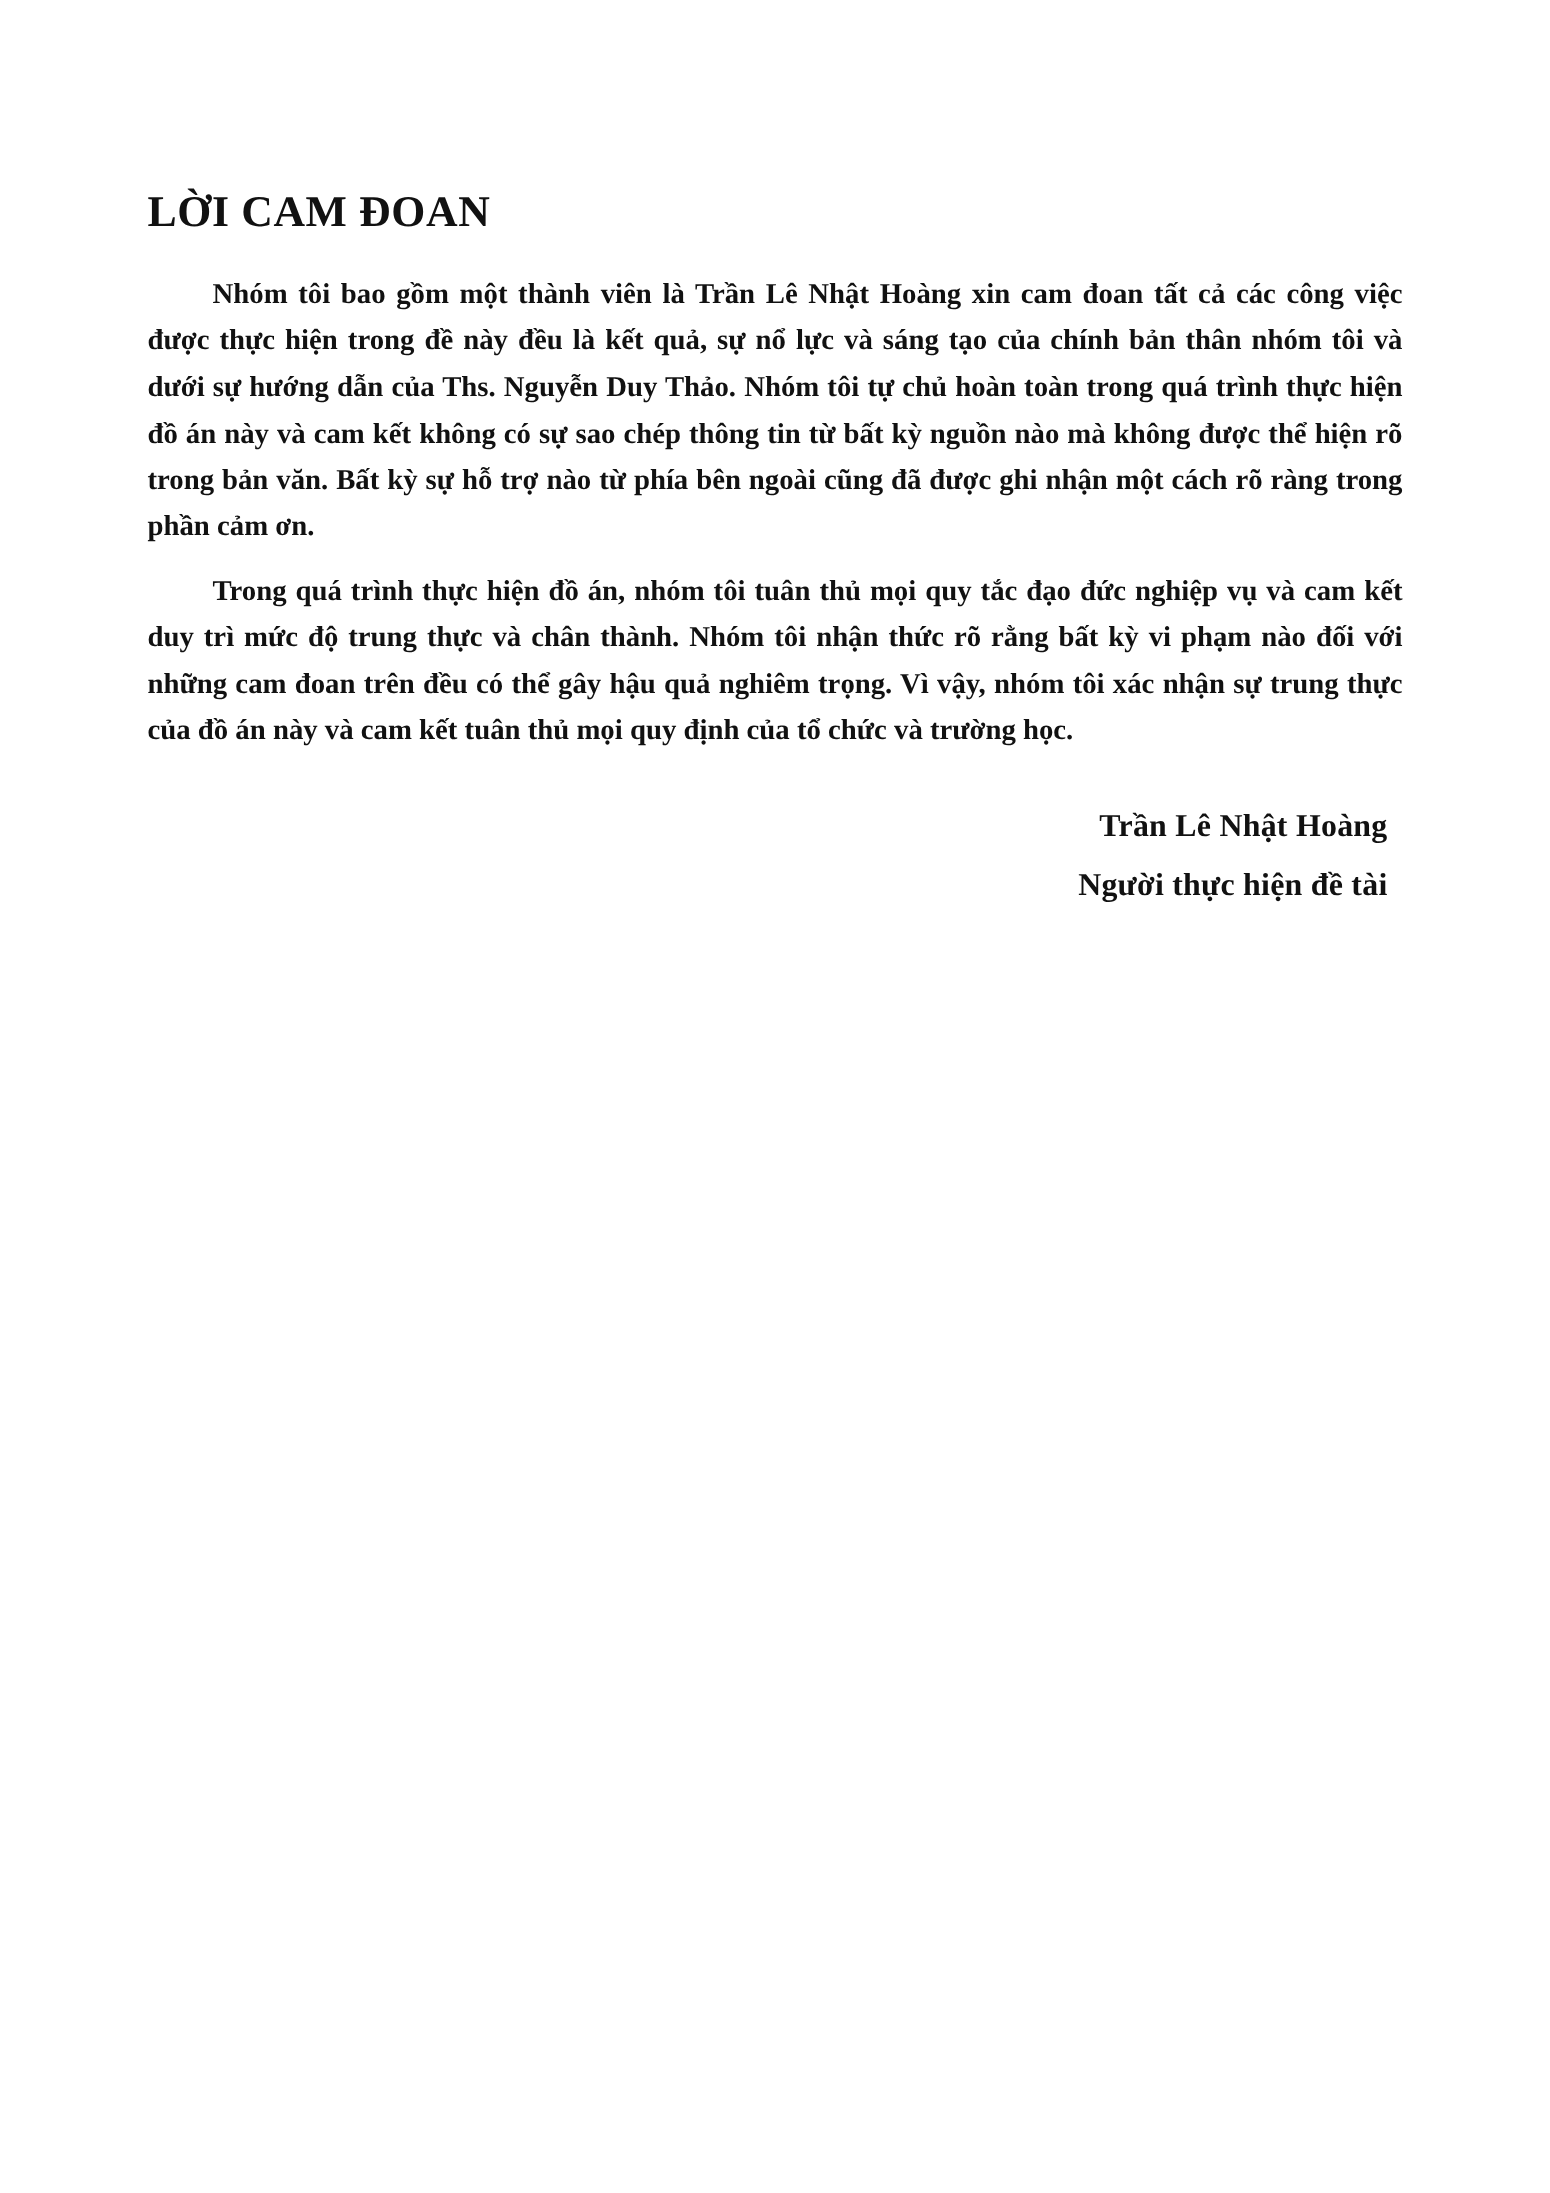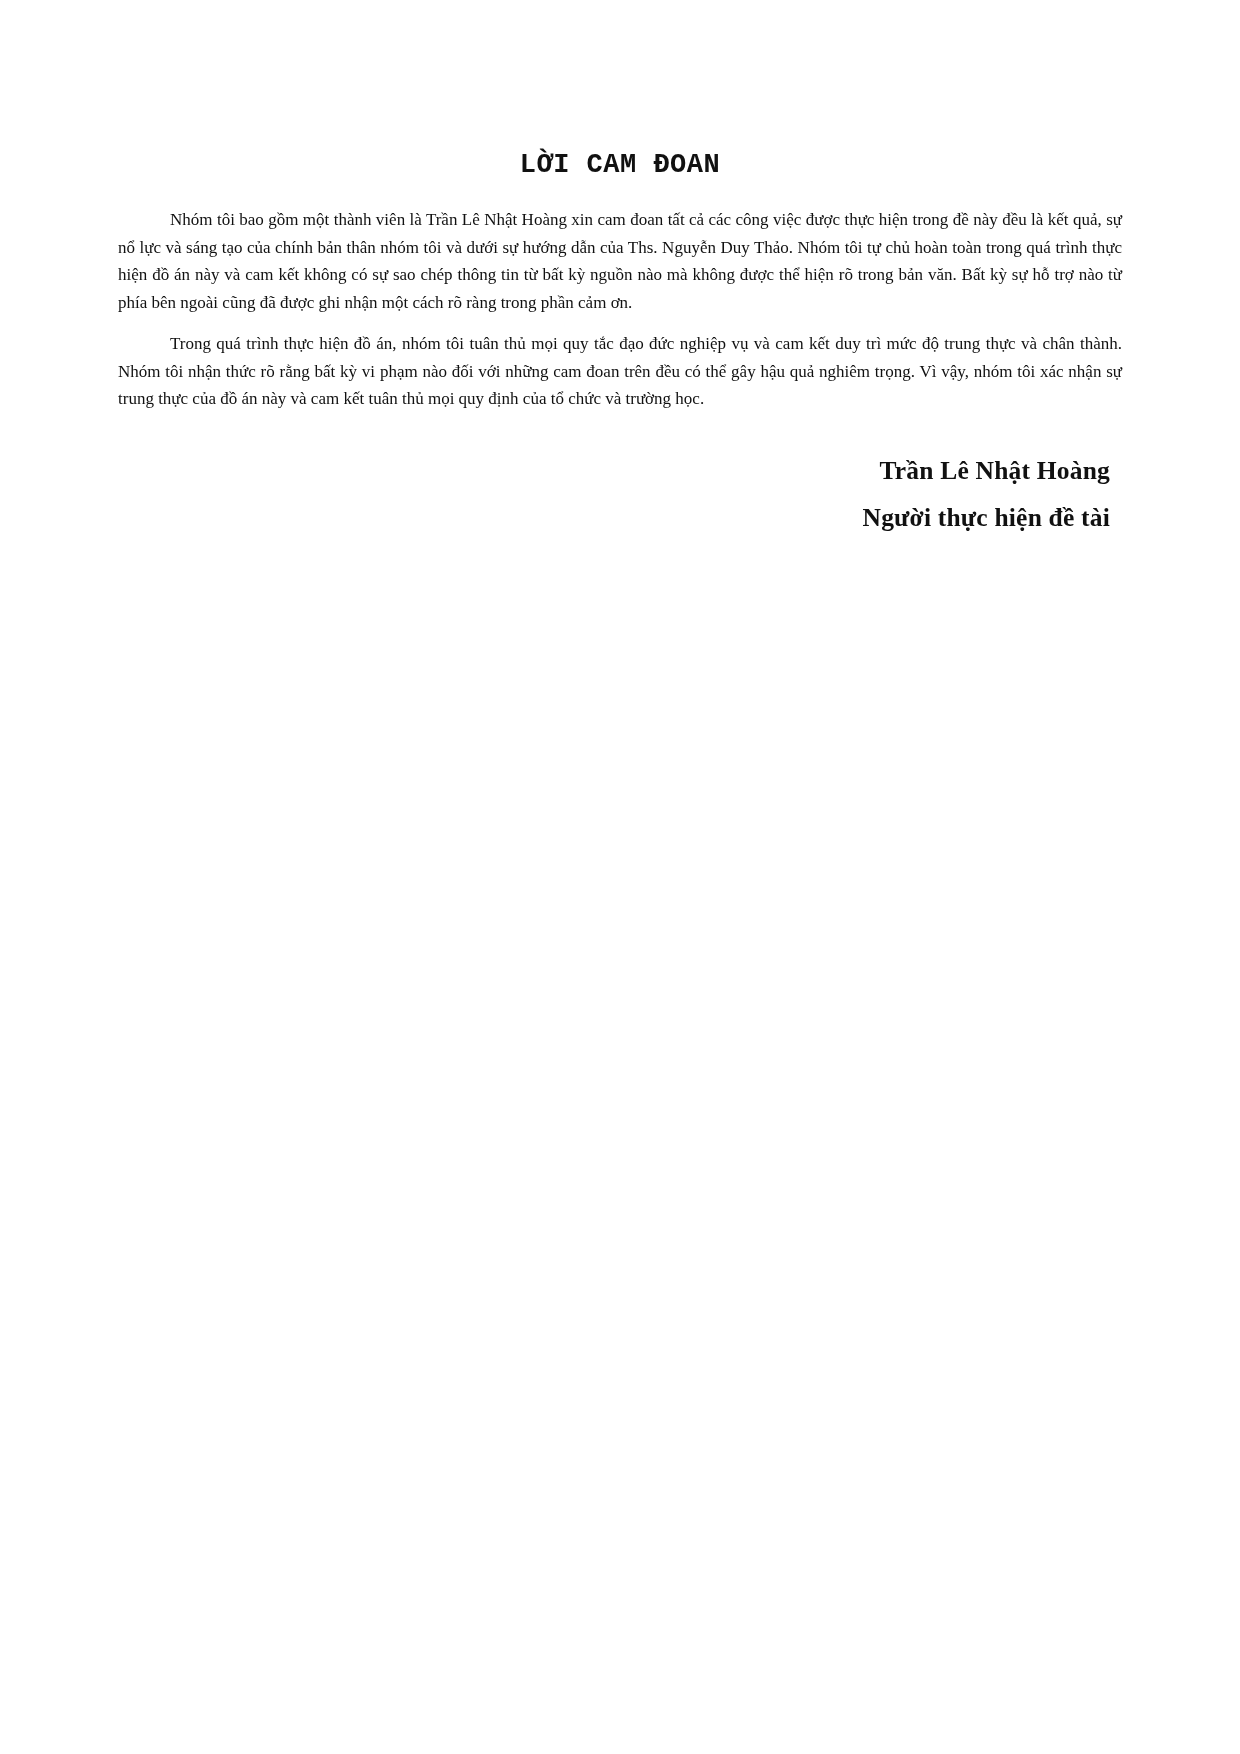--- a/index.html
+++ b/index.html
@@ -18,35 +18,35 @@
     position: absolute;
     left: 0;
     top: 0;
     width: 1240px;
     height: 1754px;
     background: #ffffff;
     box-sizing: border-box;
     padding: 150px 118px 120px 118px;
   }
   .doc-title {
-    text-align: center;
-    font-size: 27px;
+    font-size: 35px;
     font-weight: bold;
     letter-spacing: 0.5px;
     margin: 0 0 26px 0;
-    font-family: Liberation Mono, monospace;
+    font-family: Liberation Serif, serif;
   }
   .body-para {
-    font-size: 17px;
+    font-size: 23px;
     line-height: 1.62;
     text-align: justify;
     text-justify: inter-word;
     text-indent: 52px;
     margin: 0 0 14px 0;
     hyphens: none;
+    font-weight: bold;
   }
   .signature-block {
     margin-top: 34px;
     text-align: right;
     padding-right: 12px;
   }
   .sig-line {
     font-size: 25.5px;
     font-weight: bold;
     line-height: 1.85;

